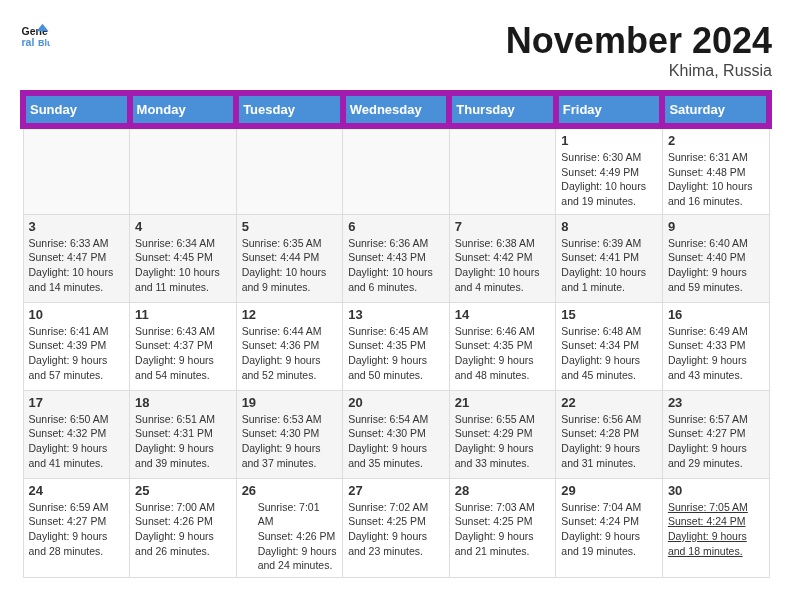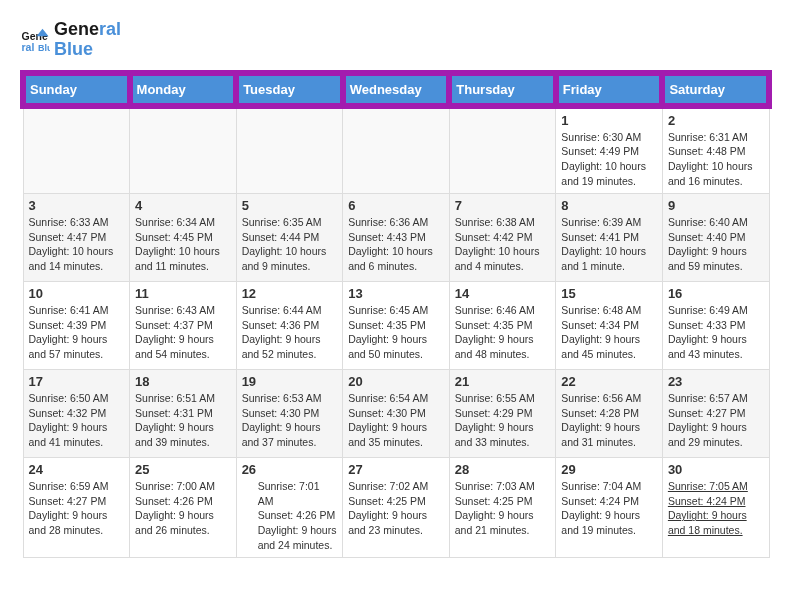--- a/index.html
+++ b/index.html
@@ -91,25 +91,24 @@
 <body>
 
 <div class="header-area">
   <div class="logo">
     <svg class="logo-icon" viewBox="0 0 40 40">
       <text x="2" y="20" font-size="14" font-weight="bold" fill="#1a1a1a">Gene</text>
       <text x="2" y="34" font-size="14" font-weight="bold" fill="#4a90d9">ral</text>
       <polygon points="30,5 38,15 22,15" fill="#4a90d9"></polygon>
       <text x="24" y="34" font-size="12" font-weight="bold" fill="#4a90d9">Blue</text>
     </svg>
-    <div>
-      <div class="logo-text">
-        Gene<span>ral</span><br><span>Blue</span>
-      </div>
-    </div>
+  </div>
+  <div class="title-area">
+    <div class="month-title">November 2024</div>
+    <div class="location-title">Khima, Russia</div>
   </div>
 </div>
 
 <table>
   <thead>
     <tr id="weekday-header">
         <th>Sunday</th>
         <th>Monday</th>
         <th>Tuesday</th>
         <th>Wednesday</th>

